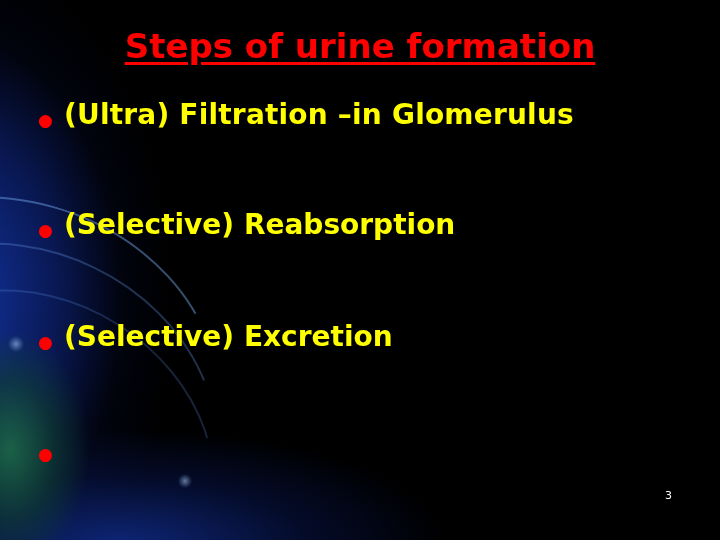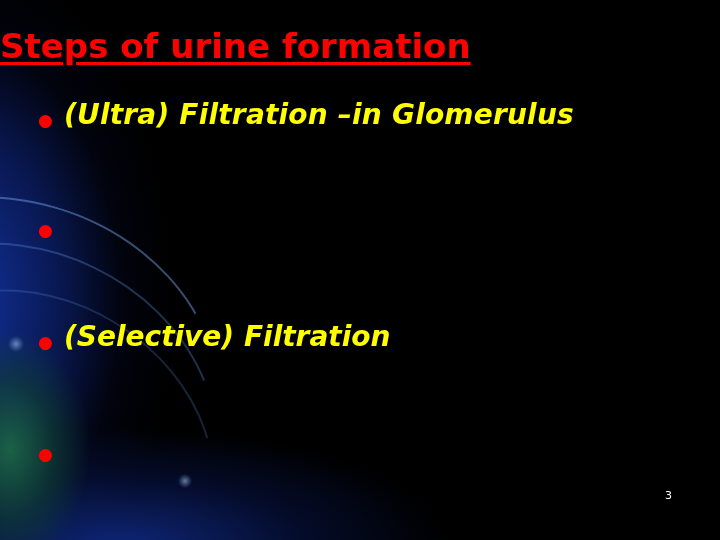--- a/index.html
+++ b/index.html
@@ -88,21 +88,21 @@
     pointer-events: none;
   }
   .glow-dot.d1 { left: 8px; top: 336px; width: 16px; height: 16px; }
   .glow-dot.d2 { left: 178px; top: 474px; width: 14px; height: 14px; }
 
   .title {
     position: absolute;
     top: 26px;
     left: 0;
     width: 720px;
-    text-align: left;
+    text-align: center;
     color: #ff0000;
     font-family: "DejaVu Sans", sans-serif;
     font-size: 34px;
     font-weight: bold;
     letter-spacing: 0px;
     text-decoration: underline;
     text-underline-offset: 4px;
   }
 
   .bullets {
@@ -127,21 +127,20 @@
     font-size: 17px;
     line-height: 1;
     padding-top: 12px;
     padding-right: 4px;
     width: 22px;
     text-align: left;
   }
   .bullet .btext {
     flex: 1 1 auto;
     white-space: nowrap;
-    font-style: italic;
   }
   .bullet.b1 { height: 110px; }
   .bullet.b2 { height: 112px; }
   .bullet.b3 { height: 112px; }
   .bullet.b4 { height: 60px; }
   .bullet.b1 .btext { letter-spacing: 0.2px; }
 
   .page-number {
     position: absolute;
     right: 48px;
@@ -170,25 +169,26 @@
 
   <div class="bullets">
 
     <div class="bullet b1">
       <span class="marker">●</span>
       <span class="btext">(Ultra) Filtration –in Glomerulus</span>
     </div>
 
     <div class="bullet b2">
       <span class="marker">●</span>
+      <span class="btext">(Selective) Reabsorption</span>
     </div>
 
     <div class="bullet b3">
       <span class="marker">●</span>
-      <span class="btext">(Selective) Filtration</span>
+      <span class="btext">(Selective) Excretion</span>
     </div>
 
     <div class="bullet b4">
       <span class="marker">●</span>
     </div>
 
   </div>
 
   <div class="page-number">3</div>
 

